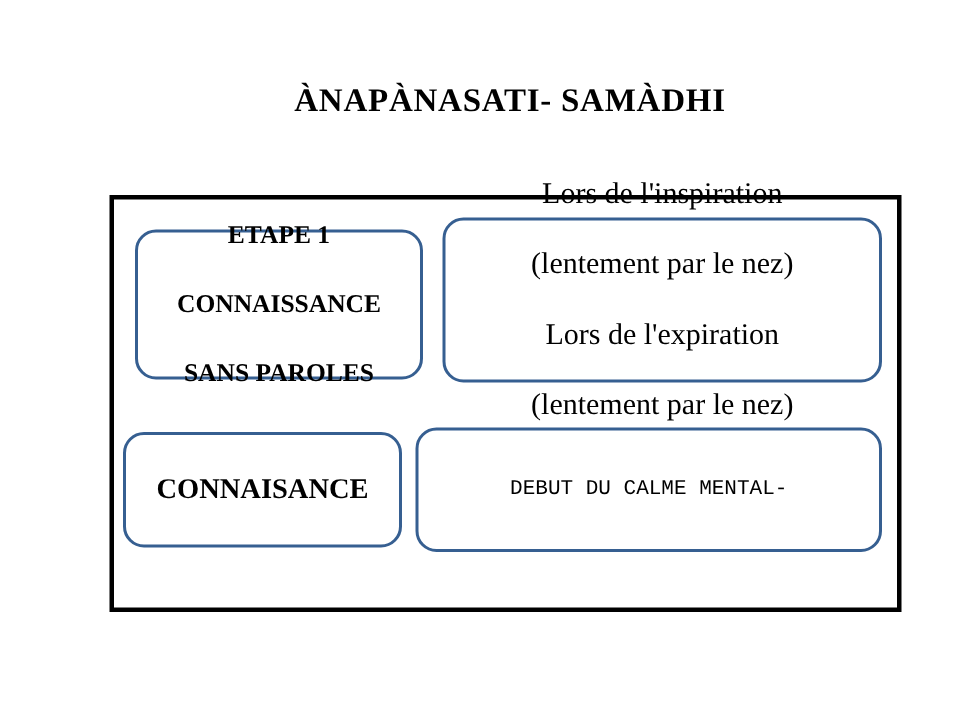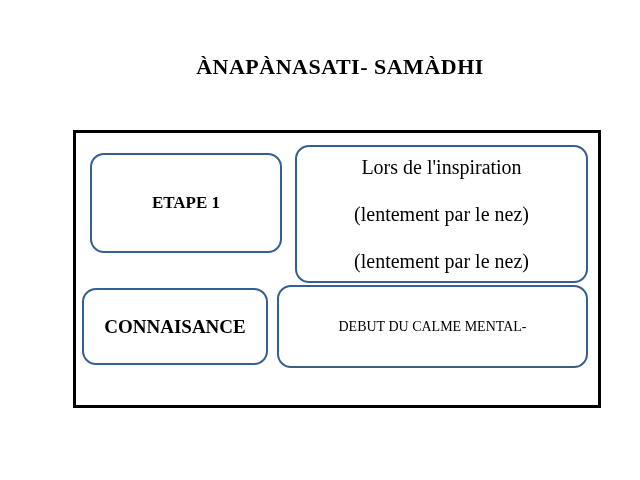--- a/index.html
+++ b/index.html
@@ -52,56 +52,60 @@
   }
   .box-etape {
     left: 14px; top: 20px;
     width: 192px; height: 100px;
     font-size: 17px;
     font-weight: bold;
     line-height: 26px;
   }
   .box-breathing {
     left: 219px; top: 12px;
-    width: 293px; height: 138px;
+    width: 293px; height: 110px;
     font-size: 20px;
     line-height: 27px;
   }
   .box-connaisance {
     left: 6px; top: 155px;
     width: 186px; height: 77px;
     font-size: 19px;
     font-weight: bold;
     line-height: 24px;
   }
   .box-calme {
     left: 201px; top: 152px;
     width: 311px; height: 83px;
     font-size: 14px;
     line-height: 19px;
+    font-family: Liberation Mono, monospace;
   }
   .line { display: block; }
   .bold { font-weight: bold; }
 </style>
 </head>
 <body>
 
 <div class="slide">
 
   <h1 class="title">ÀNAPÀNASATI- SAMÀDHI</h1>
 
   <div class="frame">
 
     <div class="rbox box-etape">
       <span class="line">ETAPE 1</span>
+      <span class="line">CONNAISSANCE</span>
+      <span class="line">SANS PAROLES</span>
     </div>
 
     <div class="rbox box-breathing">
       <span class="line">Lors de l'inspiration</span>
       <span class="line">(lentement par le nez)</span>
+      <span class="line">Lors de l'expiration</span>
       <span class="line">(lentement par le nez)</span>
     </div>
 
     <div class="rbox box-connaisance">
       <span class="line">CONNAISANCE</span>
     </div>
 
     <div class="rbox box-calme">
       <span class="line">DEBUT DU CALME MENTAL-</span>
     </div>

